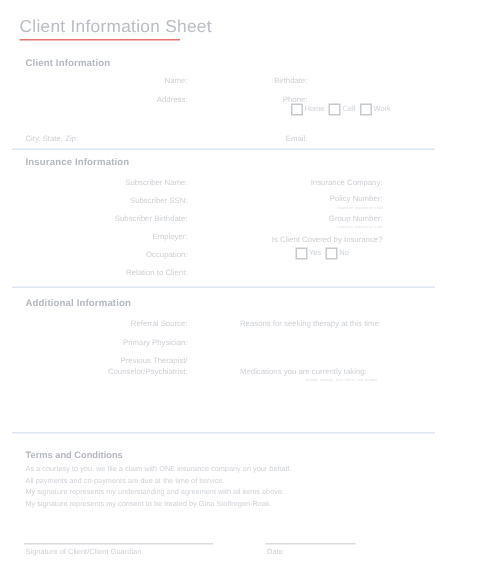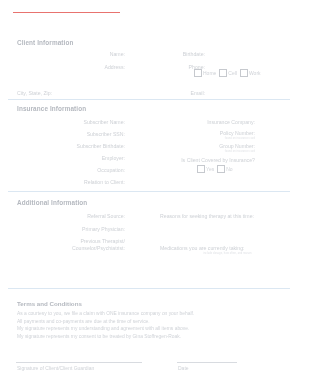--- a/index.html
+++ b/index.html
@@ -137,20 +137,21 @@
     color: #cfd2d7;
     white-space: nowrap;
   }
 </style>
 </head>
 <body>
 
 <div class="page">
 
   <div class="title-wrap">
+    <div class="doc-title">Client Information Sheet</div>
     <div class="title-rule"></div>
   </div>
 
   <div class="section-head" style="left:17px; top:39px;">Client Information</div>
 
   <div class="field r" style="left:20px; top:51px; width:105px;">Name:</div>
   <div class="field r" style="left:20px; top:64px; width:105px;">Address:</div>
   <div class="field l" style="left:17px; top:90px; width:120px;">City, State, Zip:</div>
 
   <div class="field r" style="left:130px; top:51px; width:75px;">Birthdate:</div>

